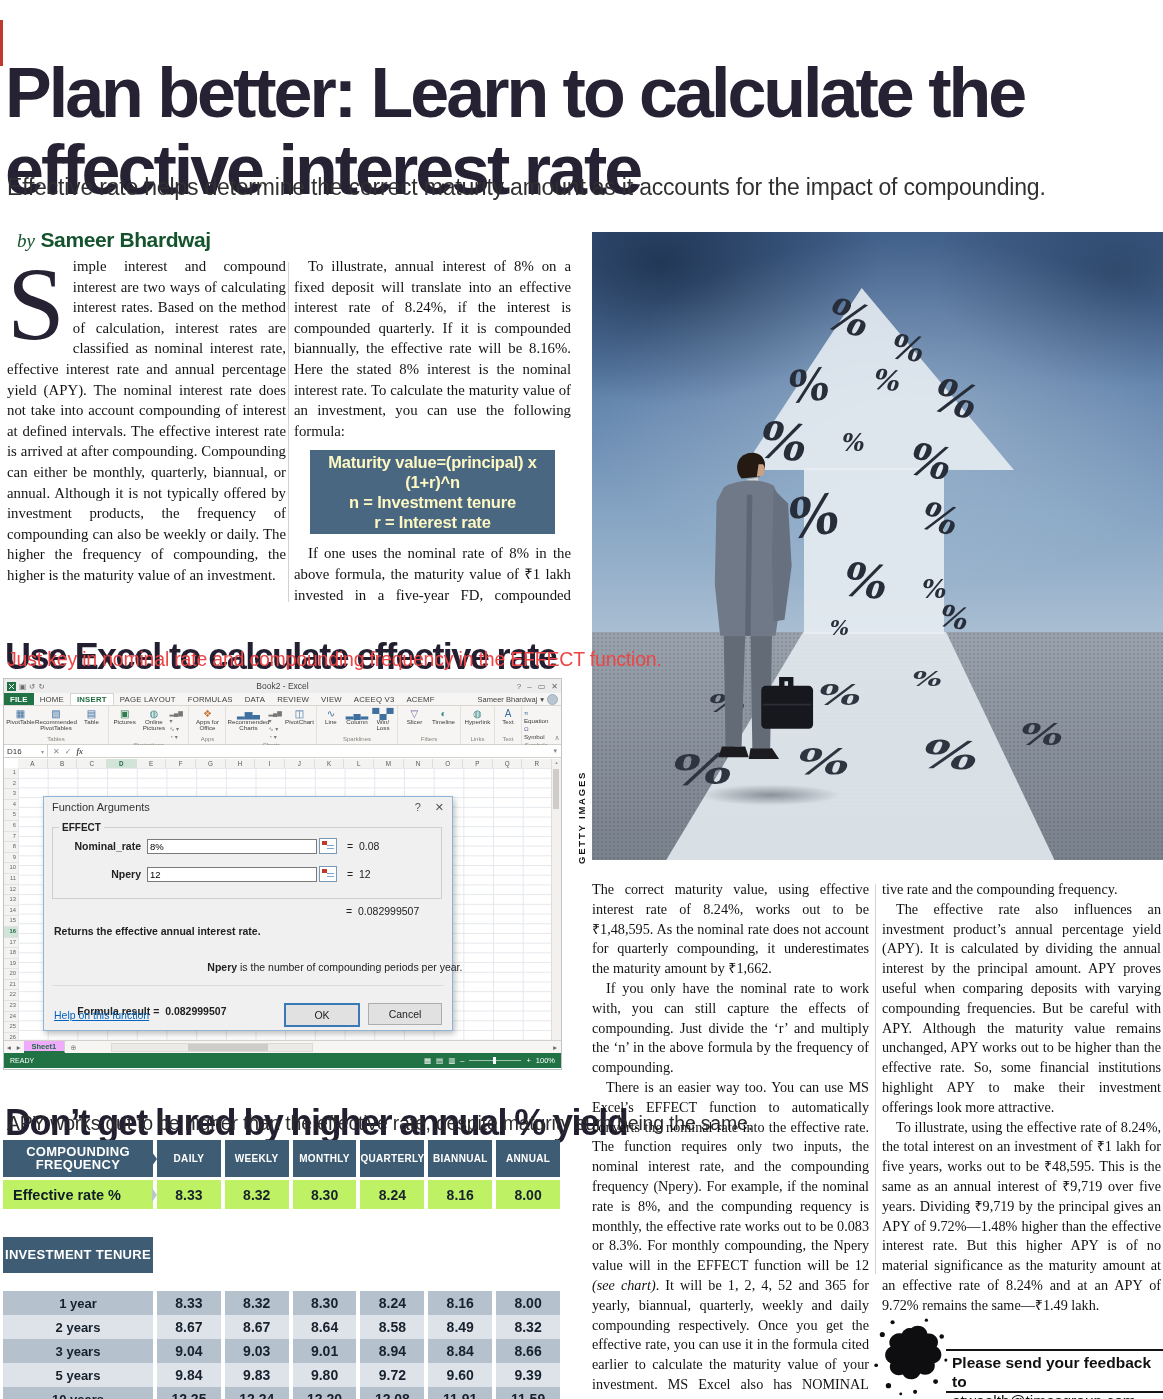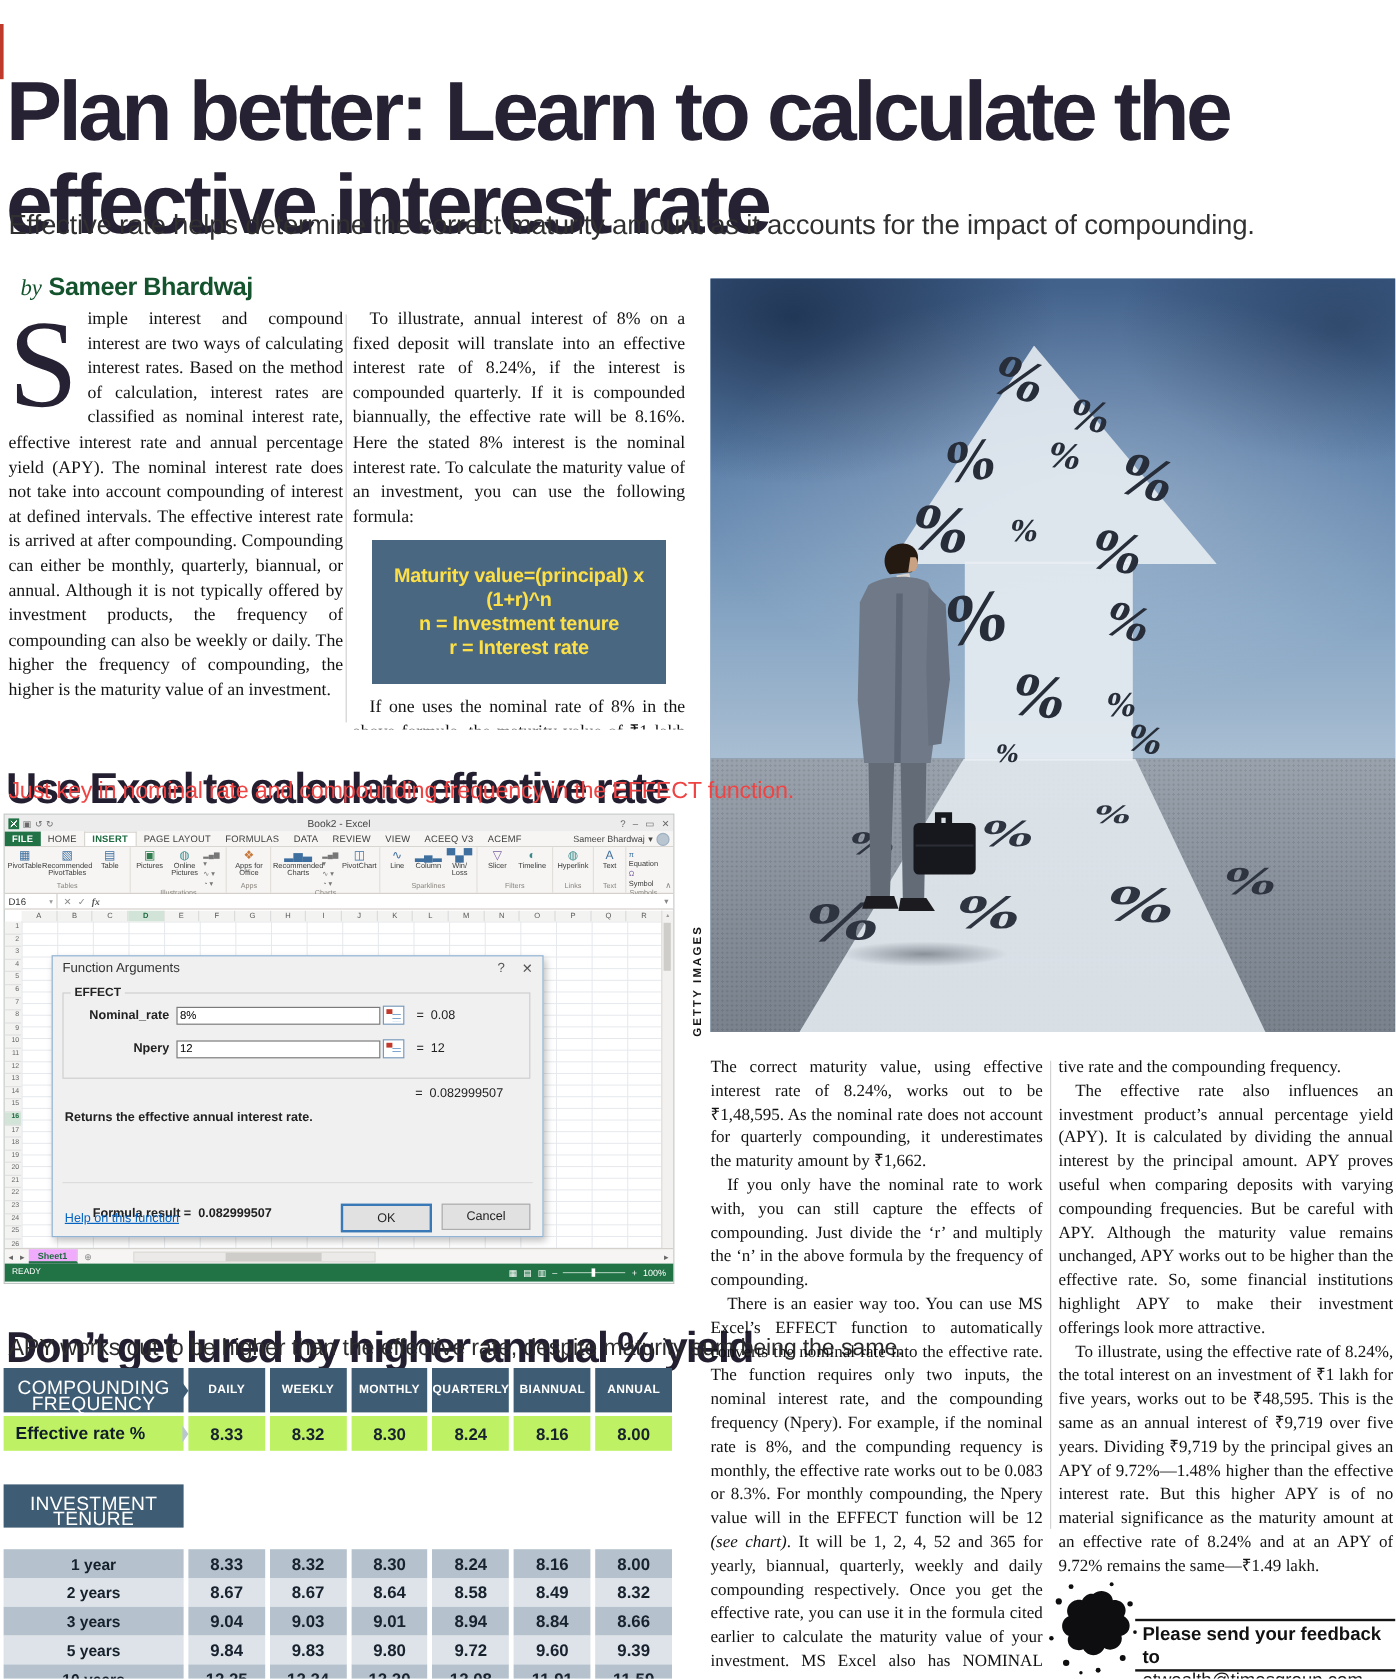--- a/index.html
+++ b/index.html
@@ -21,22 +21,22 @@
            text-align:justify;color:#121212}
   .bodycol p{margin:0}
   .indent{text-indent:14px}
   .col1{left:7px;top:256px;width:279px;height:352px;overflow:hidden}
   .col2{left:294px;top:256px;width:277px;height:352px;overflow:hidden}
   .col3{left:592px;top:880px;width:277px;height:517px;overflow:hidden;font-size:14.2px;line-height:19.8px}
   .col4{left:882px;top:880px;width:279px;height:442px;overflow:hidden;font-size:14.2px;line-height:19.8px}
   .dropcap{float:left;font-family:"Liberation Serif",serif;font-size:104px;line-height:84px;
            padding:6px 8px 0 0;color:#262133}
   .vrule{width:1px;background:#d2d2d2}
-  .formulabox{background:#4a6781;color:#fde047;text-align:center;font-family:"Liberation Sans",sans-serif;
-              font-weight:700;font-size:16.5px;line-height:20px;padding:20px 4px;margin:9px 16px;letter-spacing:-.2px}
+  .formulabox{background:#4a6781;color:#fef9c3;text-align:center;font-family:"Liberation Sans",sans-serif;
+              font-weight:700;font-size:16.5px;line-height:20px;padding:2px 4px;margin:9px 16px;letter-spacing:-.2px}
   .ital{font-style:italic}
 
   
   .photo{left:592px;top:232px;width:571px;height:628px;overflow:hidden;background:#6d8cab}
   .ph-wall{position:absolute;left:0;top:0;right:0;height:400px;background:
     radial-gradient(90% 70% at 55% 45%, rgba(255,255,255,.28), transparent 62%),
     radial-gradient(55% 50% at 12% 8%, rgba(9,24,48,.6), transparent 70%),
     radial-gradient(45% 40% at 92% 10%, rgba(14,30,56,.4), transparent 72%),
     linear-gradient(180deg,#41608a 0%,#597ca6 35%,#85a4c3 70%,#a9bed2 100%)}
   .ph-floor{position:absolute;left:0;bottom:0;right:0;height:228px;
@@ -151,22 +151,22 @@
   .fa-ok{right:92px;border:2px solid #3a79b8}
   .fa-cancel{right:10px}
 
   
   .t-dark{background:#3e5c73;color:#fff}
   .t1{left:3px;top:1140px;width:557px}
   .t2{left:3px;top:1237px;width:557px}
   .trow{display:flex;gap:4px}
   .t1 .hrow{height:37px}
   .t1 .vrow{height:29px;margin-top:3px}
-  .lab0{width:150px;display:flex;align-items:flex-end;justify-content:center;text-align:center;
-        font-weight:400;font-size:16px;line-height:12.5px;letter-spacing:.3px;position:relative}
+  .lab0{width:150px;display:flex;align-items:center;justify-content:center;text-align:center;
+        font-weight:700;font-size:13px;line-height:12.5px;letter-spacing:.3px;position:relative}
   .hcell{flex:1;display:flex;align-items:center;justify-content:center;font-weight:700;font-size:10px;letter-spacing:.3px}
   .t-lite{background:#bef264;color:#18222e}
   .vlab{width:150px;display:flex;align-items:center;padding-left:10px;font-weight:700;font-size:14.5px;
         color:#101c28;position:relative;box-sizing:border-box}
   .vcell{flex:1;display:flex;align-items:center;justify-content:center;font-weight:700;font-size:14px}
   .chev{position:absolute;right:-4px;top:50%;transform:translateY(-50%);width:0;height:0;
         border-top:7px solid transparent;border-bottom:7px solid transparent;z-index:2}
   .chev.d{border-left:5px solid #3e5c73}.chev.l{border-left:5px solid #b9c6d2}
   .t2 .hrow{height:36px}
   .t2 .rows{margin-top:18px}
@@ -511,20 +511,23 @@
         </div>
         <div class="fa-row" style="top:38px">
           <span class="fa-lab">Npery</span>
           <input class="fa-input" value="12" style="">
           <span class="fa-pick"></span>
           <span class="fa-eq">=  12</span>
         </div>
       </div>
       <div class="fa-line" style="left:302px;top:108px">=  0.082999507</div>
       <div class="fa-line" style="left:10px;top:128px;font-weight:700">Returns the effective annual interest rate.</div>
+      <div class="fa-line" style="left:140px;top:152px">
+        <span style="font-weight:700">Npery</span><span> is the number of compounding periods per year.</span>
+      </div>
       <div class="fa-div"></div>
       <div class="fa-line" style="left:10px;top:196px;font-weight:700">
         <span>Formula result = </span><span> 0.082999507</span>
       </div>
       <a class="fa-line fa-link" style="left:10px;top:212px">Help on this function</a>
       <div class="fa-btn fa-ok">OK</div>
       <div class="fa-btn fa-cancel">Cancel</div>
     </div>
 
     <div class="xl-sheetbar">

